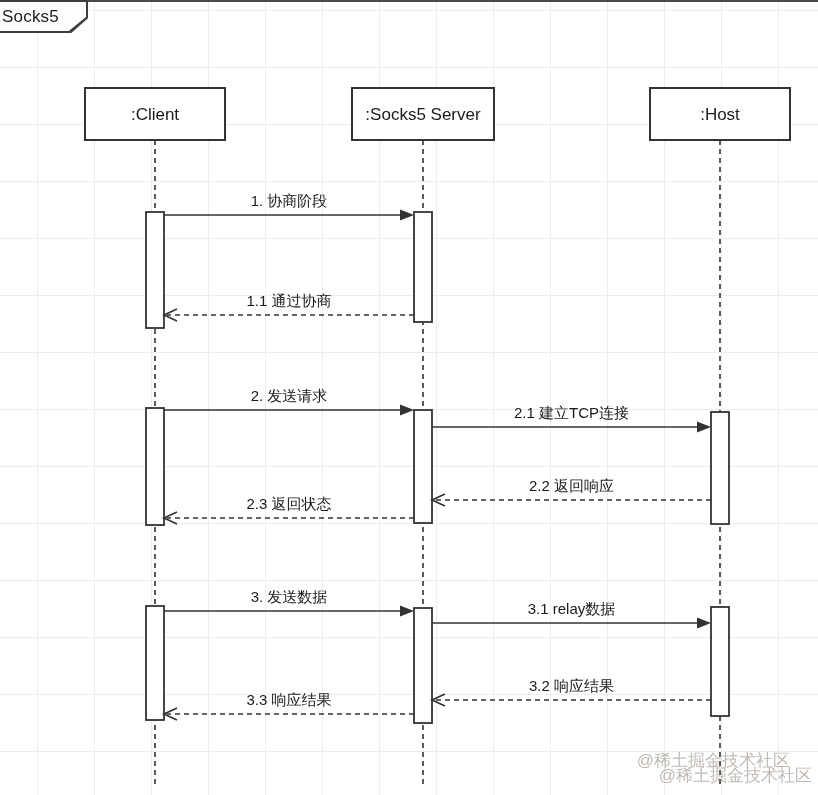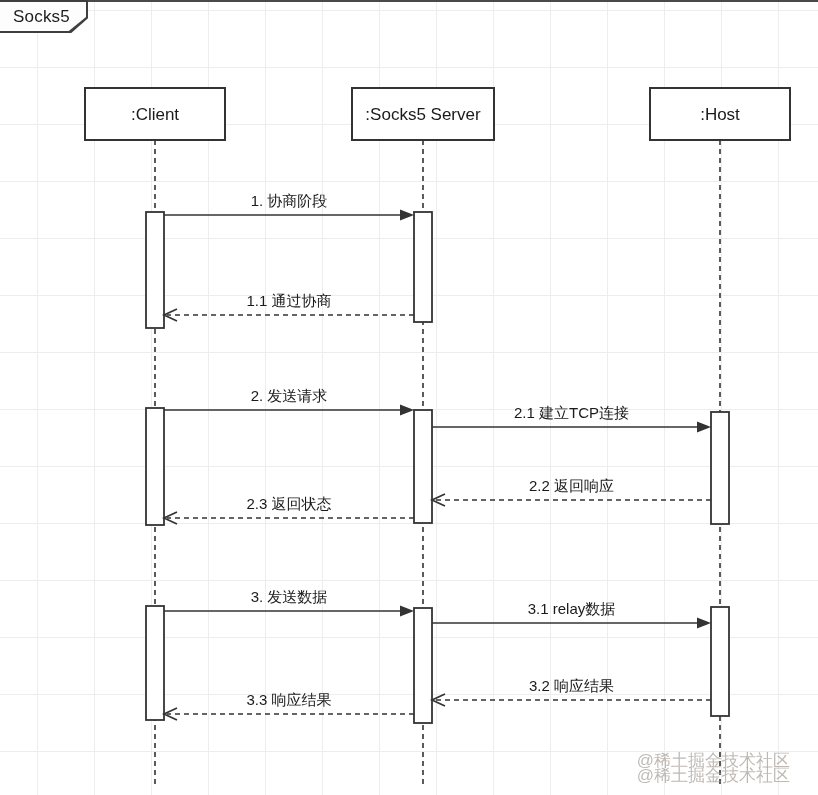--- a/index.html
+++ b/index.html
@@ -43,31 +43,31 @@
     clip-path: polygon(0 0, 100% 0, 100% 55%, 81% 100%, 0 100%);
   }
   .frame-tab-inner {
     position: absolute;
     left: 0; top: 2px;
     right: 2px; bottom: 2px;
     background: #fdfdfd;
     clip-path: polygon(0 0, 100% 0, 100% 52%, 80% 100%, 0 100%);
     display: flex;
     align-items: center;
-    padding-left: 13px;
+    padding-left: 2px;
     box-sizing: border-box;
     font-size: 17px;
     color: #1d1d1d;
     letter-spacing: 0.2px;
   }
   .watermark {
     position: absolute;
     right: 6px;
     bottom: 12px;
-    text-align: left;
+    text-align: right;
     font-size: 17px;
     line-height: 15px;
     color: rgba(158, 148, 138, 0.65);
     pointer-events: none;
   }
   .watermark .wm1 { padding-right: 22px; }
 </style>
 </head>
 <body>
 

